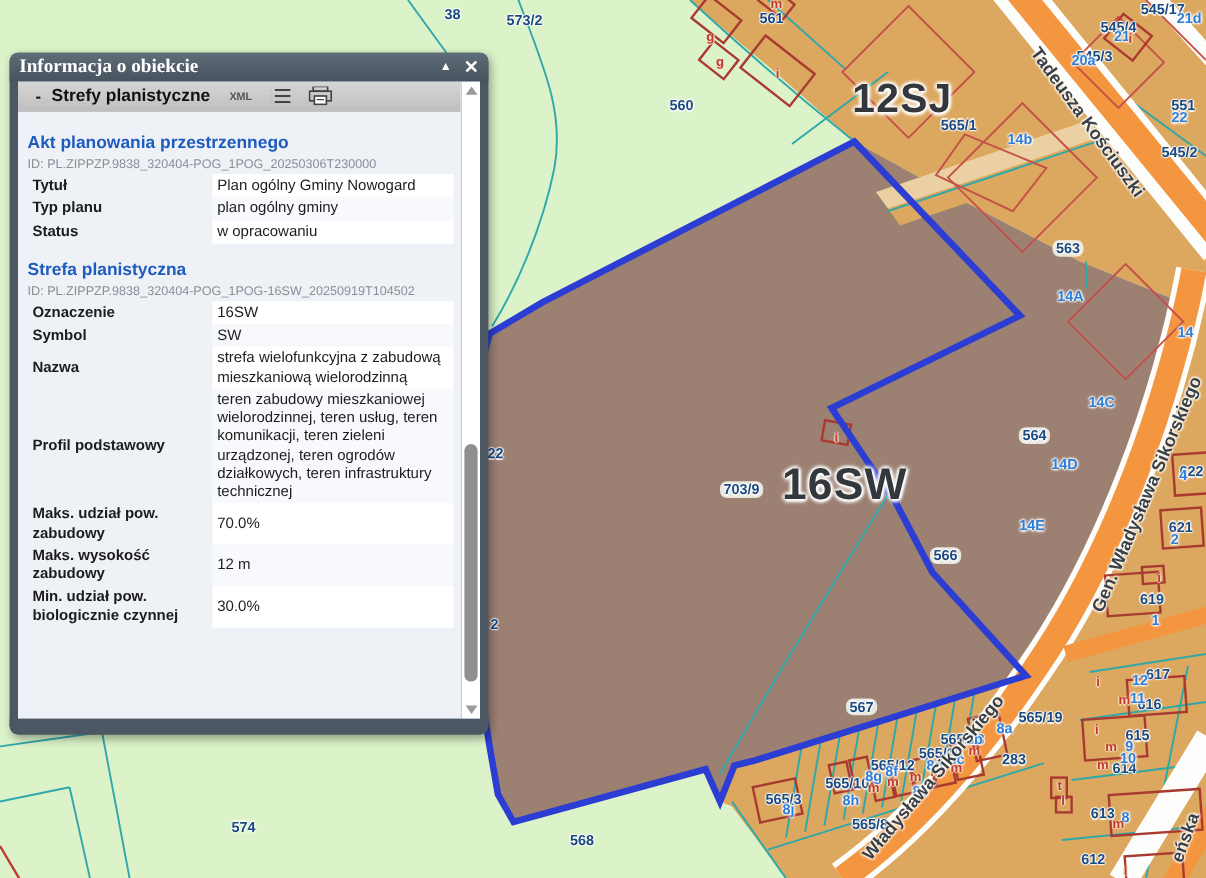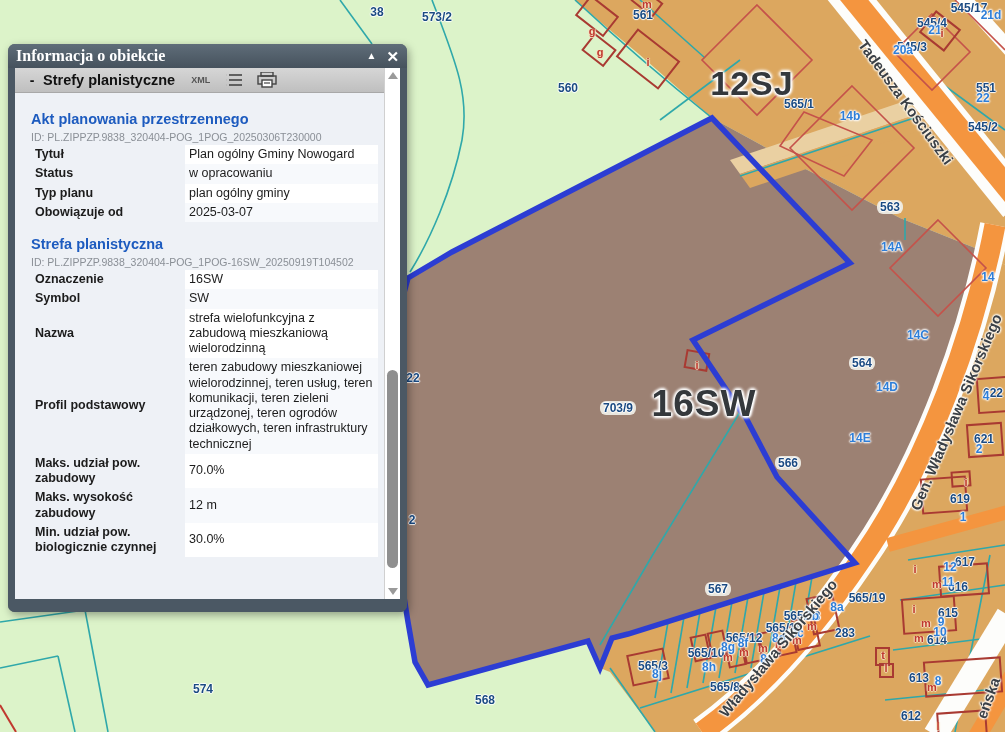--- a/index.html
+++ b/index.html
@@ -29,21 +29,21 @@
   #popup-title{color:#fff;font-family:"Liberation Serif",serif;font-weight:bold;font-size:16px;flex:1;}
   .tb-btn{color:#fff;font-size:13px;margin-left:10px;cursor:pointer;line-height:1;}
   #popup-body{flex:1;margin:0 7px;background:#eef1f6;display:flex;overflow:hidden;}
   #popup-main{flex:1;display:flex;flex-direction:column;overflow:hidden;}
   #layerbar{height:24px;background:linear-gradient(#d6d6d6,#bfbfbf);border-bottom:1px solid #a8a8a8;
          display:flex;align-items:center;padding:0 6px;flex:0 0 auto;}
   #layer-collapse{font-weight:bold;font-size:14px;color:#111;width:22px;text-align:center;cursor:pointer;}
   #layer-name{font-weight:bold;font-size:14.5px;color:#111;margin-right:8px;}
   #layer-xml{font-size:9px;font-weight:bold;color:#555;margin:0 8px;cursor:pointer;}
   .layer-icon{margin:0 7px;cursor:pointer;display:inline-flex;}
-  #content{flex:1;padding:4px 6px 0 16px;overflow:hidden;}
+  #content{flex:1;padding:4px 6px 0 8px;overflow:hidden;}
   .sec-heading{color:#1d5bbf;font-weight:bold;font-size:14.5px;margin:14px 0 4px 0;}
   .sec-id{color:#8a8f96;font-size:10.5px;margin-bottom:2px;}
   table.info{width:100%;border-collapse:collapse;table-layout:fixed;}
   table.info td{font-size:12.5px;color:#1c1c1c;vertical-align:middle;padding:2px 4px;line-height:1.22;}
   td.lbl{width:146px;font-weight:bold;padding-left:0;}
   td.val{background:#fff;}
   tr:nth-child(even) td.val{background:#f7f9fc;}
   
   #vscroll{width:15px;background:#fff;border-left:1px solid #d0d0d0;display:flex;flex-direction:column;
            align-items:center;flex:0 0 auto;}
@@ -287,30 +287,26 @@
         <div id="content">
           <div class="sec-heading">Akt planowania przestrzennego</div>
           <div class="sec-id">ID: PL.ZIPPZP.9838_320404-POG_1POG_20250306T230000</div>
           <table class="info">
             <tbody>
                 <tr>
                   <td class="lbl">Tytuł</td>
                   <td class="val">Plan ogólny Gminy Nowogard</td>
                 </tr>
                 <tr>
+                  <td class="lbl">Typ planu</td>
+                  <td class="val">plan ogólny gminy</td>
+                </tr>
+                <tr>
                   <td class="lbl">Status</td>
                   <td class="val">w opracowaniu</td>
-                </tr>
-                <tr>
-                  <td class="lbl">Typ planu</td>
-                  <td class="val">plan ogólny gminy</td>
-                </tr>
-                <tr>
-                  <td class="lbl">Obowiązuje od</td>
-                  <td class="val">2025-03-07</td>
                 </tr>
               </tbody>
           </table>
 
           <div class="sec-heading">Strefa planistyczna</div>
           <div class="sec-id">ID: PL.ZIPPZP.9838_320404-POG_1POG-16SW_20250919T104502</div>
           <table class="info">
             <tbody>
                 <tr>
                   <td class="lbl">Oznaczenie</td>

